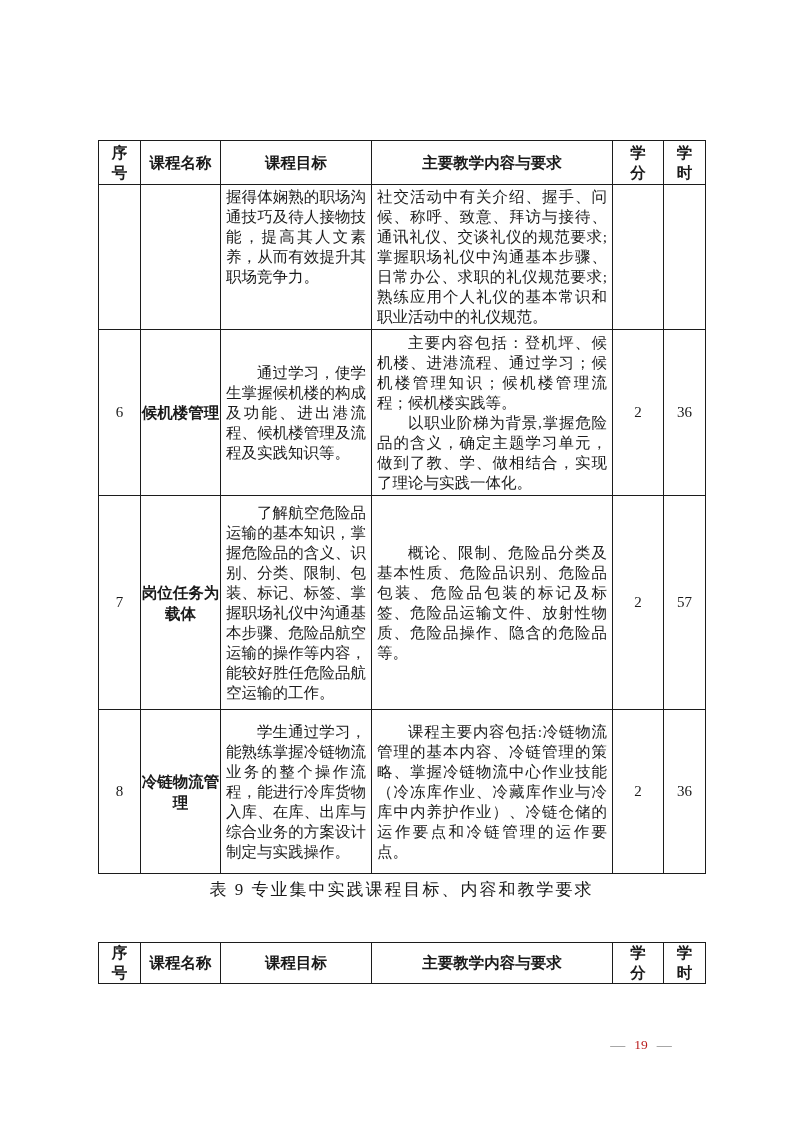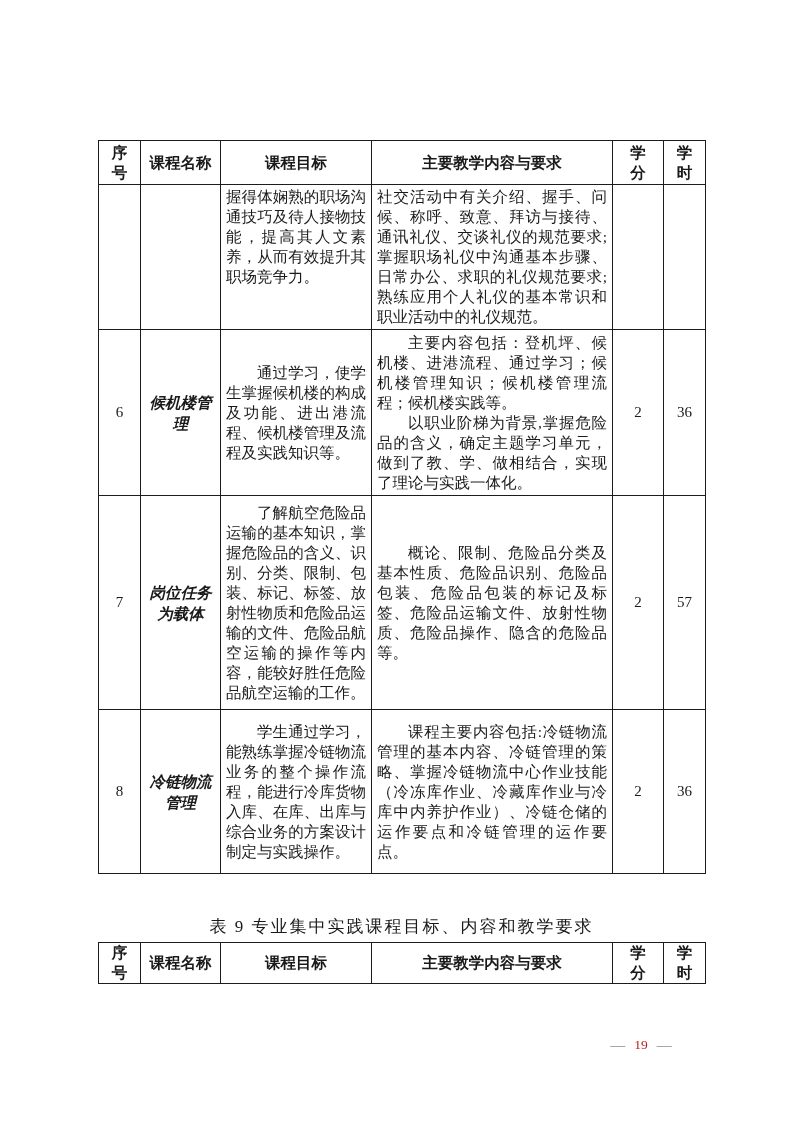--- a/index.html
+++ b/index.html
@@ -18,40 +18,40 @@
   table.doc th {
     font-weight:bold; font-size:15.5px; line-height:20px;
     text-align:center; vertical-align:middle; white-space:pre-line; padding:0 2px;
   }
   td { vertical-align:middle; }
   tr.vtop td { vertical-align:top; }
   td.c-no, td.c-credits, td.c-hours {
     text-align:center; font-size:15px; padding:0 2px;
   }
   td.c-name {
-    text-align:center; font-weight:bold; font-size:15.5px; line-height:21px; padding:0 8px;font-style:italic;
+    text-align:center; font-weight:bold; font-size:15.5px; line-height:21px; padding:0 0;
   }
   td.c-name.left { text-align:center; }
   td.c-obj, td.c-cont {
     font-size:15.5px; line-height:20px; text-align:justify; padding:2px 5px;
   }
   td.c-obj p, td.c-cont p { margin:0; text-indent:2em; }
   tr.vtop td.c-obj p, tr.vtop td.c-cont p { text-indent:0; }
   tr.subtotal td.c-label {
     text-align:right; font-weight:bold; font-size:15.5px; padding:0 22px 0 5px;
   }
   tr.h44 { height:44px; }
   tr.h41 { height:41px; }
   tr.h147 { height:114px; }
   tr.h166 { height:166px; }
   tr.h214 { height:214px; }
   tr.h164 { height:164px; }
   tr.h30 { height:30px; }
   .caption {
-    position:absolute; left:98px; top:913px; width:607px; height:28px;
+    position:absolute; left:98px; top:876px; width:607px; height:28px;
     line-height:28px; text-align:center; font-size:17px; letter-spacing:2px;
     white-space:nowrap;
   }
   .footer {
     position:absolute; left:597px; top:1036px; width:88px; height:18px;
     display:flex; align-items:center; justify-content:center; gap:9px;
   }
   .footer .dash { color:#8a8a8a; font-size:15px; line-height:18px; }
   .footer .num { color:#b91c1c; font-size:13.5px; line-height:18px; }
 </style>
@@ -106,21 +106,21 @@
         <p>以职业阶梯为背景,掌握危险品的含义，确定主题学习单元，做到了教、学、做相结合，实现了理论与实践一体化。</p>
       </td>
       <td class="c-credits">2</td>
       <td class="c-hours">36</td>
     </tr>
 
     <tr class="h214">
       <td class="c-no">7</td>
       <td class="c-name">岗位任务为载体</td>
       <td class="c-obj">
-        <p>了解航空危险品运输的基本知识，掌握危险品的含义、识别、分类、限制、包装、标记、标签、放射性物质和危险品运输的文件、危险品航空运输的操作等内容，能较好胜任危险品航空运输的工作。</p>
+        <p>了解航空危险品运输的基本知识，掌握危险品的含义、识别、分类、限制、包装、标记、标签、掌握职场礼仪中沟通基本步骤、危险品航空运输的操作等内容，能较好胜任危险品航空运输的工作。</p>
       </td>
       <td class="c-cont">
         <p>概论、限制、危险品分类及基本性质、危险品识别、危险品包装、危险品包装的标记及标签、危险品运输文件、放射性物质、危险品操作、隐含的危险品等。</p>
       </td>
       <td class="c-credits">2</td>
       <td class="c-hours">57</td>
     </tr>
 
     <tr class="h164">
       <td class="c-no">8</td>

